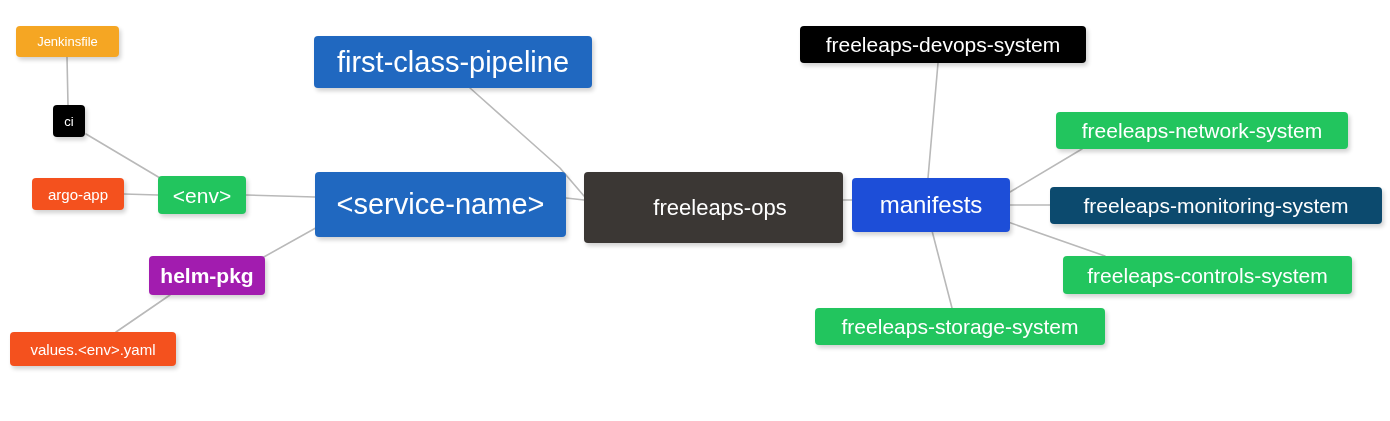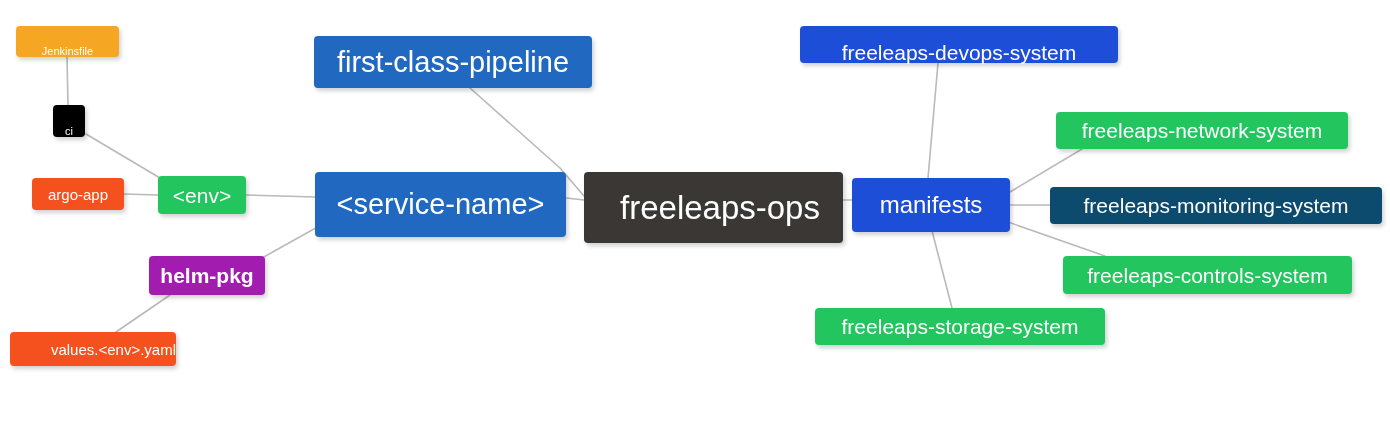--- a/index.html
+++ b/index.html
@@ -38,26 +38,26 @@
     white-space: nowrap;
     line-height: 1;
     box-shadow: 2px 3px 4px rgba(0,0,0,0.18);
     text-rendering: optimizeLegibility;
   }
   .node-label {
     display: block;
     white-space: nowrap;
   }
   
-  .tier-root  { font-size: 33px; padding-left: 13px; }
+  .tier-root  { font-size: 22px; padding-left: 13px; }
   .tier-main  { font-size: 29px; }
   .tier-mid   { font-size: 24px; }
   .tier-sub   { font-size: 21px; }
   .tier-small { font-size: 15px; }
-  .tier-tiny  { font-size: 11px; align-items: flex-end; }
+  .tier-tiny  { font-size: 13px; }
 </style>
 </head>
 <body>
 
 <div id="mindmap">
   <svg id="edge-layer" viewBox="0 0 1390 421" xmlns="http://www.w3.org/2000/svg">
       <path d="M 584 196 L 560 168 L 470 88" stroke="#b9b9b9" stroke-width="1.6" fill="none" stroke-linecap="round" stroke-linejoin="round"></path>
       <path d="M 584 200 L 566 198" stroke="#b9b9b9" stroke-width="1.6" fill="none" stroke-linecap="round" stroke-linejoin="round"></path>
       <path d="M 315 197 L 246 195" stroke="#b9b9b9" stroke-width="1.6" fill="none" stroke-linecap="round" stroke-linejoin="round"></path>
       <path d="M 330 220 L 262 258" stroke="#b9b9b9" stroke-width="1.6" fill="none" stroke-linecap="round" stroke-linejoin="round"></path>
@@ -93,24 +93,24 @@
       </div>
       <div class="node tier-tiny" style="left: 16px; top: 26px; width: 103px; height: 31px; background: rgb(245, 166, 35);">
         <span class="node-label">Jenkinsfile</span>
       </div>
       <div class="node tier-tiny" style="left: 53px; top: 105px; width: 32px; height: 32px; background: #000000;">
         <span class="node-label">ci</span>
       </div>
       <div class="node tier-small" style="left: 32px; top: 178px; width: 92px; height: 32px; background: rgb(244, 81, 30);">
         <span class="node-label">argo-app</span>
       </div>
-      <div class="node tier-small" style="left: 10px; top: 332px; width: 166px; height: 34px; background: rgb(244, 81, 30); justify-content: flex-end;">
+      <div class="node tier-small" style="left: 10px; top: 332px; width: 166px; height: 34px; background: rgb(244, 81, 30);">
         <span class="node-label">values.&lt;env&gt;.yaml</span>
       </div>
-      <div class="node tier-sub" style="left: 800px; top: 26px; width: 318px; height: 37px; background: #1d4ed8; align-items: flex-end;">
+      <div class="node tier-sub" style="left: 800px; top: 26px; width: 286px; height: 37px; background: #000000;">
         <span class="node-label">freeleaps-devops-system</span>
       </div>
       <div class="node tier-sub" style="left: 1056px; top: 112px; width: 292px; height: 37px; background: rgb(34, 197, 94);">
         <span class="node-label">freeleaps-network-system</span>
       </div>
       <div class="node tier-sub" style="left: 1050px; top: 187px; width: 332px; height: 37px; background: #0c4a6e; align-items: center;">
         <span class="node-label">freeleaps-monitoring-system</span>
       </div>
       <div class="node tier-sub" style="left: 1063px; top: 256px; width: 289px; height: 38px; background: rgb(34, 197, 94);">
         <span class="node-label">freeleaps-controls-system</span>

